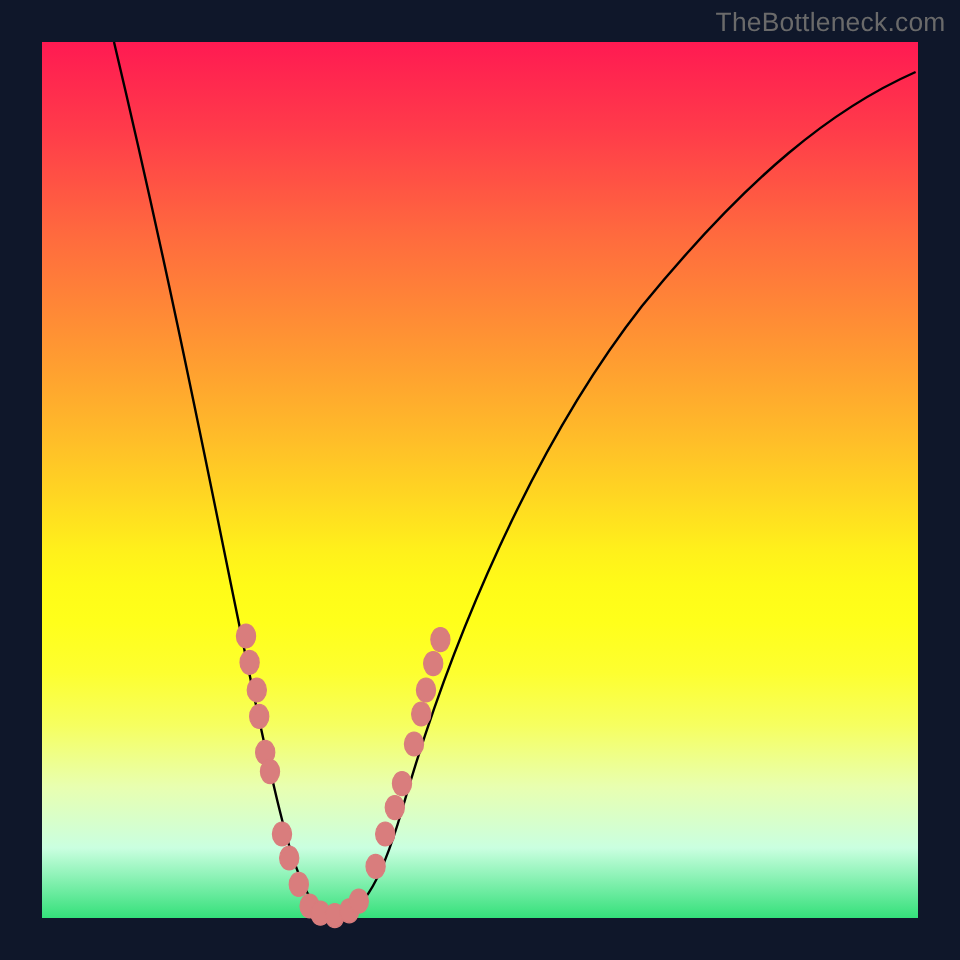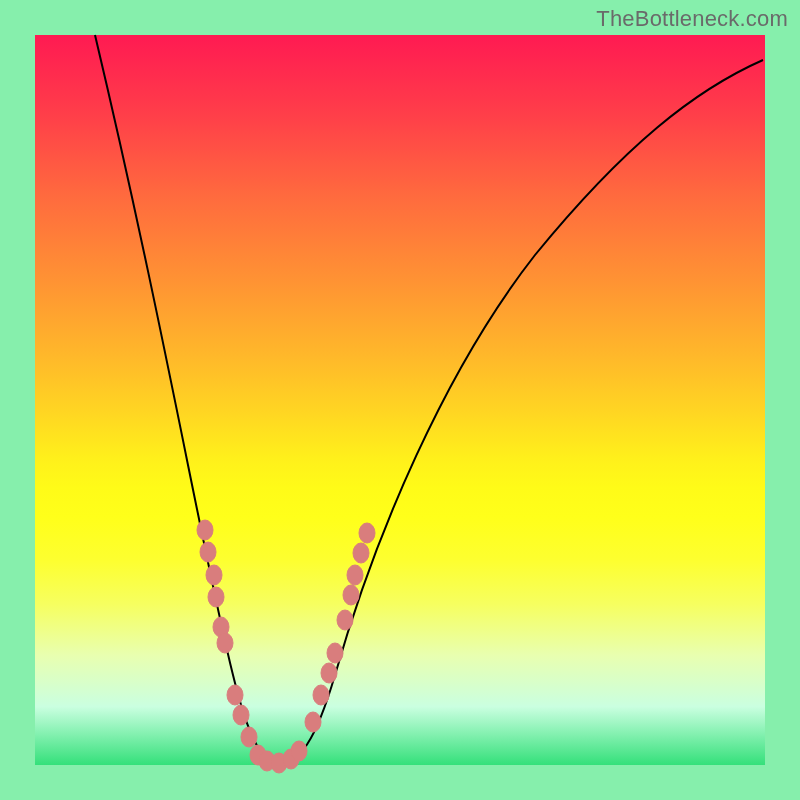--- a/index.html
+++ b/index.html
@@ -8,21 +8,21 @@
     width: 800px;
     height: 800px;
     overflow: hidden;
     background: #000;
     font-family: Arial, Helvetica, sans-serif;
   }
   .canvas {
     position: absolute;
     left: 0; top: 0;
     width: 800px; height: 800px;
-    background: #86efac;
+    background: #0f172a;
   }
   .plot-area {
     position: absolute;
     
     left: 35px;
     top: 35px;
     width: 730px;
     height: 730px;
     background: linear-gradient(
       to bottom,

